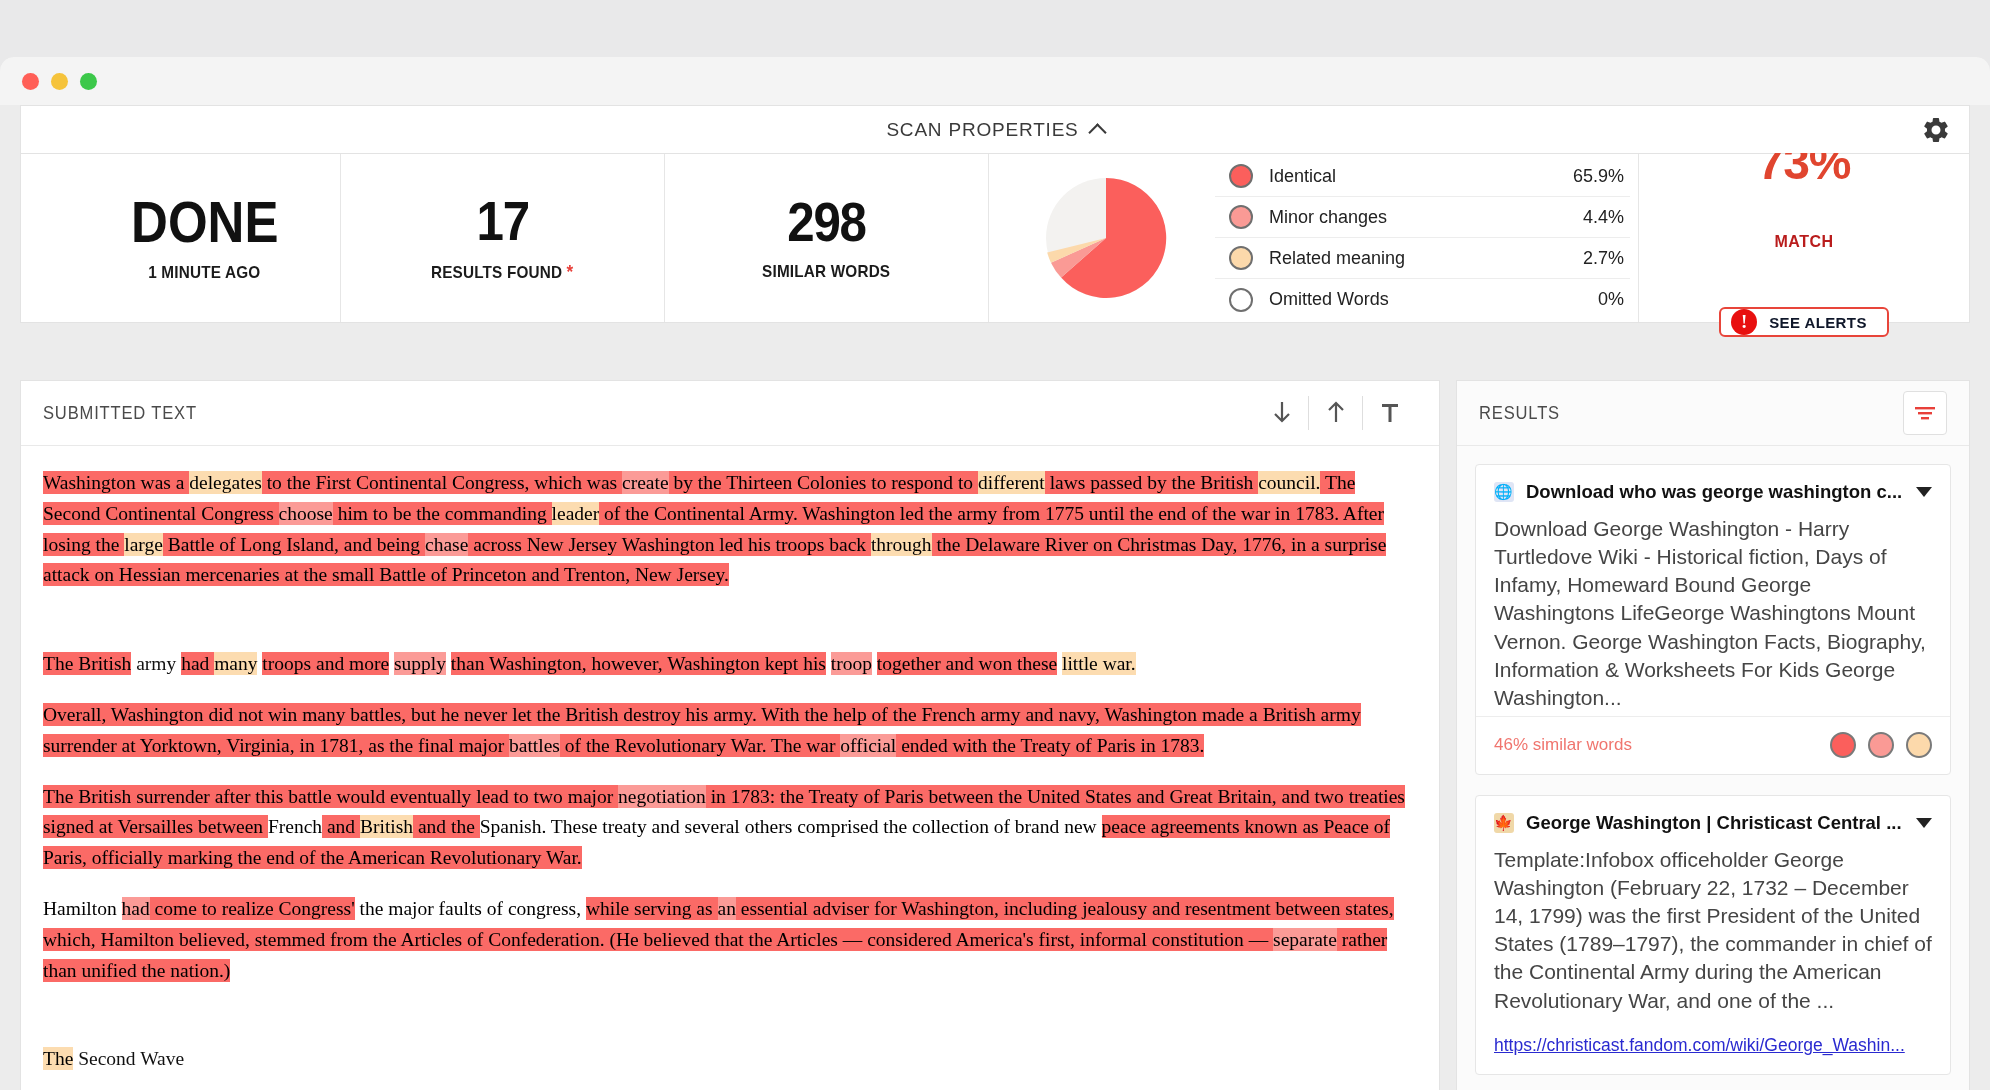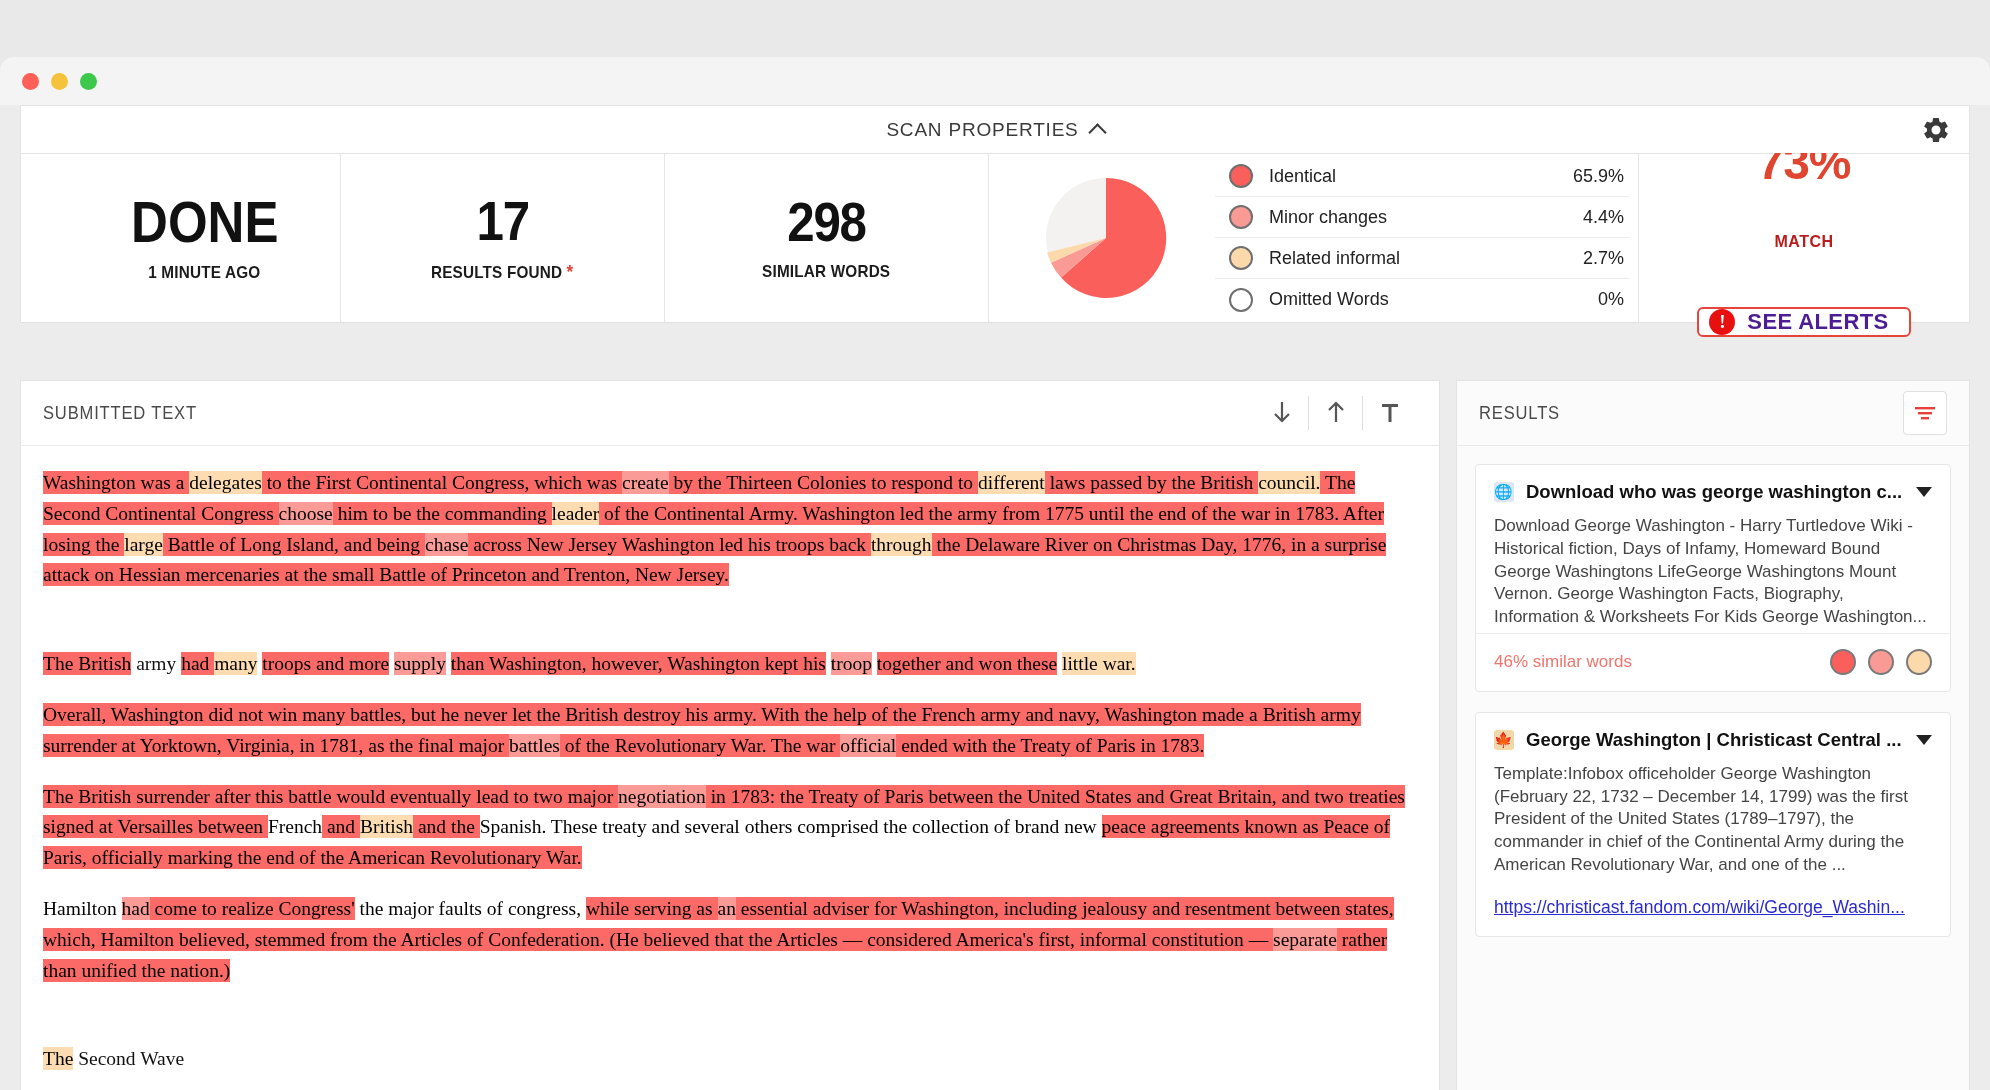--- a/index.html
+++ b/index.html
@@ -114,21 +114,21 @@
     margin-top: 16px; border: 2px solid #e8453a; border-radius: 6px;
     background: #fff; height: 38px; padding: 0 20px 0 10px;
     display: flex; align-items: center; gap: 12px; cursor: pointer;
   }
   .alert-icon {
     width: 26px; height: 26px; border-radius: 50%;
     background: #e8100f; color: #fff; font-weight: 700; font-size: 19px;
     display: flex; align-items: center; justify-content: center;
     font-family: "Liberation Serif", serif;
   }
-  .alerts-txt { font-size: 22px; font-weight: 700; color: #4c1d95; letter-spacing: .4px; }
+  .alerts-txt { font-size: 15px; font-weight: 700; color: #0f172a; letter-spacing: .4px; }
 
   
   .lower {
     position: absolute; left: 0; top: 323px;
     width: 100%; height: 767px;
     display: flex; gap: 16px; padding: 0 20px;
   }
   .panel {
     background: #fff; border: 1px solid #e3e3e3;
     display: flex; flex-direction: column; overflow: hidden;
@@ -196,21 +196,21 @@
   .rtitle {
     font-size: 18.5px; font-weight: 700; color: #111; flex: 1;
     white-space: nowrap; overflow: hidden; text-overflow: ellipsis;
   }
   .caret {
     width: 0; height: 0; flex: none;
     border-left: 8px solid transparent; border-right: 8px solid transparent;
     border-top: 10px solid #222; cursor: pointer;
   }
   .rdesc {
-    margin-top: 12px; font-size: 17px; line-height: 1.34;
+    margin-top: 12px; font-size: 21px; line-height: 1.34;
     color: #454545;
   }
   .rurl {
     display: block; margin-top: 20px; padding-bottom: 14px;
     font-size: 17.5px; color: #2a2ad0; text-decoration: underline;
     white-space: nowrap; overflow: hidden; text-overflow: ellipsis;
   }
   .rfoot {
     border-top: 1px solid #ededed; height: 58px;
     display: flex; align-items: center; padding: 16px 18px;
@@ -285,21 +285,21 @@
           <span class="legend-label">Identical</span>
           <span class="legend-pct">65.9%</span>
         </div>
         <div class="legend-row">
           <span class="swatch" style="background:#fa9a95"></span>
           <span class="legend-label">Minor changes</span>
           <span class="legend-pct">4.4%</span>
         </div>
         <div class="legend-row">
           <span class="swatch" style="background:#fcd9ab"></span>
-          <span class="legend-label">Related informal</span>
+          <span class="legend-label">Related meaning</span>
           <span class="legend-pct">2.7%</span>
         </div>
         <div class="legend-row">
           <span class="swatch" style="background:#ffffff"></span>
           <span class="legend-label">Omitted Words</span>
           <span class="legend-pct">0%</span>
         </div>
       </div>
     </div>
 

